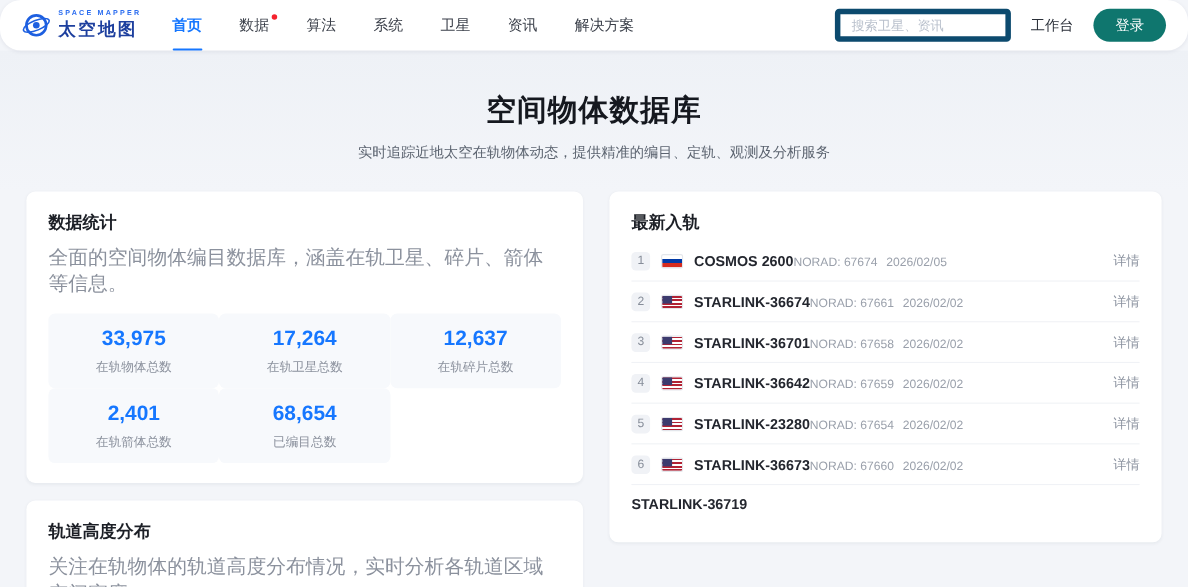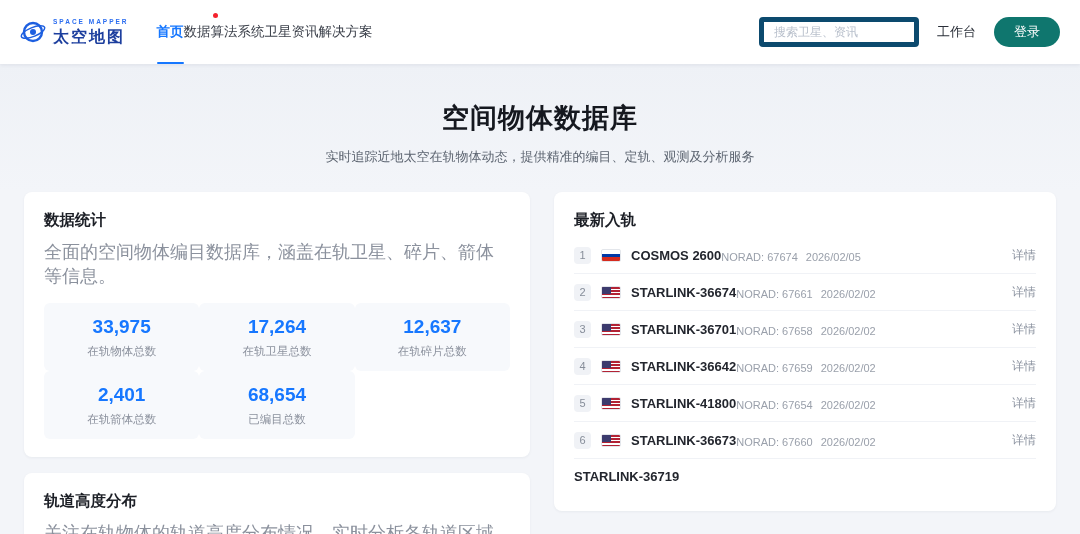--- a/index.html
+++ b/index.html
@@ -1,27 +1,27 @@
 <!DOCTYPE html>
 <html><head>
 <meta charset="utf-8">
 <style>
   * { margin:0; padding:0; box-sizing:border-box; }
   html,body { width:1080px; height:534px; overflow:hidden; }
   body { font-family:"Liberation Sans","DejaVu Sans",sans-serif; background:#f3f5f9; color:#23262e; }
 
   
-  .header { height:64px; background:#fff; display:flex; align-items:stretch; padding:0 20px; box-shadow:0 1px 4px rgba(20,30,60,.08); position:relative; z-index:5; }
+  .header { height:46px; background:#fff; display:flex; align-items:stretch; padding:0 20px; box-shadow:0 1px 4px rgba(20,30,60,.08); position:relative; z-index:5;border-radius:19px; }
   .logo { display:flex; align-items:center; gap:7px; margin-right:28px; }
   .logo-icon { width:26px; height:26px; }
   .logo-texts { display:flex; flex-direction:column; justify-content:center; line-height:1; }
   .logo-en { font-size:6.5px; color:#2b6df0; letter-spacing:2px; font-weight:bold; margin-bottom:3px; }
   .logo-cn { font-size:16px; font-weight:bold; color:#1d3f9e; letter-spacing:2px; }
 
-  .nav { display:flex; align-items:stretch; }
+  .nav { display:flex; align-items:stretch; gap:34px; }
   .nav-item { display:flex; align-items:center; font-size:13.5px; color:#3a3f49; cursor:pointer; position:relative; }
   .nav-item.active { color:#1677ff; font-weight:bold; }
   .nav-item.active::after { content:""; position:absolute; left:0; right:0; bottom:0; height:2px; background:#1677ff; border-radius:1px; }
   .nav-dot { position:absolute; top:13px; right:-7px; width:5px; height:5px; background:#f5222d; border-radius:50%; }
 
   .header-right { margin-left:auto; display:flex; align-items:center; gap:18px; }
   .search-box { display:flex; align-items:center; border:5px solid #0c4a6e; border-radius:4px; height:30px; width:160px; padding:0 10px; background:#fff; }
   .search-box input { border:none; outline:none; font-size:12px; width:100%; color:#3a3f49; background:transparent; font-family:inherit; }
   .search-box input::placeholder { color:#b9c0cc; }
   .workspace-link { font-size:13px; color:#2a2f38; cursor:pointer; }
@@ -243,21 +243,21 @@
                 <span>2026/02/02</span>
               </span>
             </span>
             <span class="detail-link">详情</span>
           </div>
 
           <div class="sat-row">
             <span class="rank-badge">5</span>
             <span class="flag flag-us"></span>
             <span class="sat-info">
-              <span class="sat-name">STARLINK-41800</span>
+              <span class="sat-name">STARLINK-23280</span>
               <span class="sat-meta">
                 <span>NORAD: 67654</span>
                 <span>2026/02/02</span>
               </span>
             </span>
             <span class="detail-link">详情</span>
           </div>
 
           <div class="sat-row">
             <span class="rank-badge">6</span>

